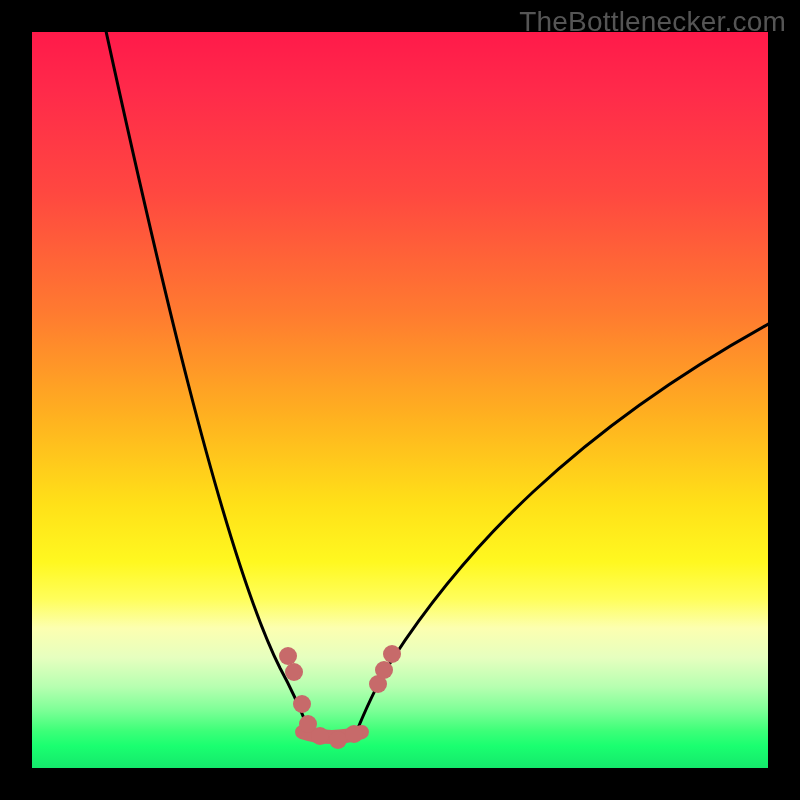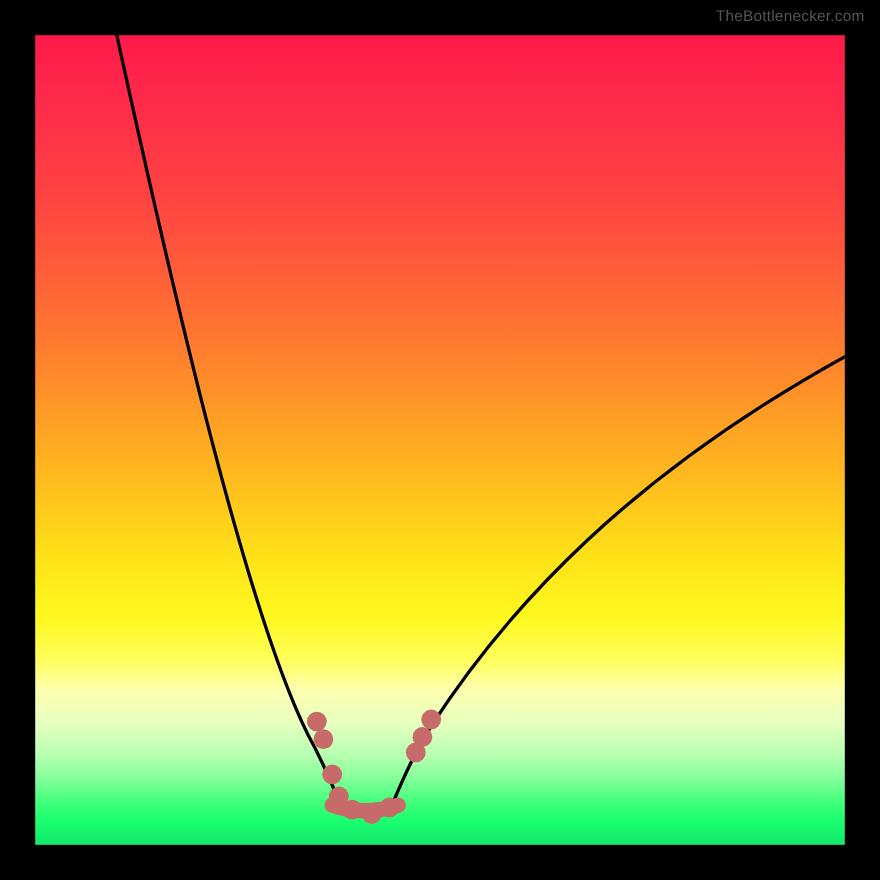--- a/index.html
+++ b/index.html
@@ -41,21 +41,21 @@
       #3cff78 95%,
       #1aff70 97%,
       #14e86b 100%
     );
   }
   .attrib {
     position: absolute;
     top: 6px;
     right: 14px;
     color: #555;
-    font-size: 14px;
+    font-size: 28px;
     font-weight: 400;
     letter-spacing: 0.2px;
     user-select: none;
   }
   svg.curve {
     position: absolute;
     left: 0;
     top: 0;
     width: 736px;
     height: 736px;

